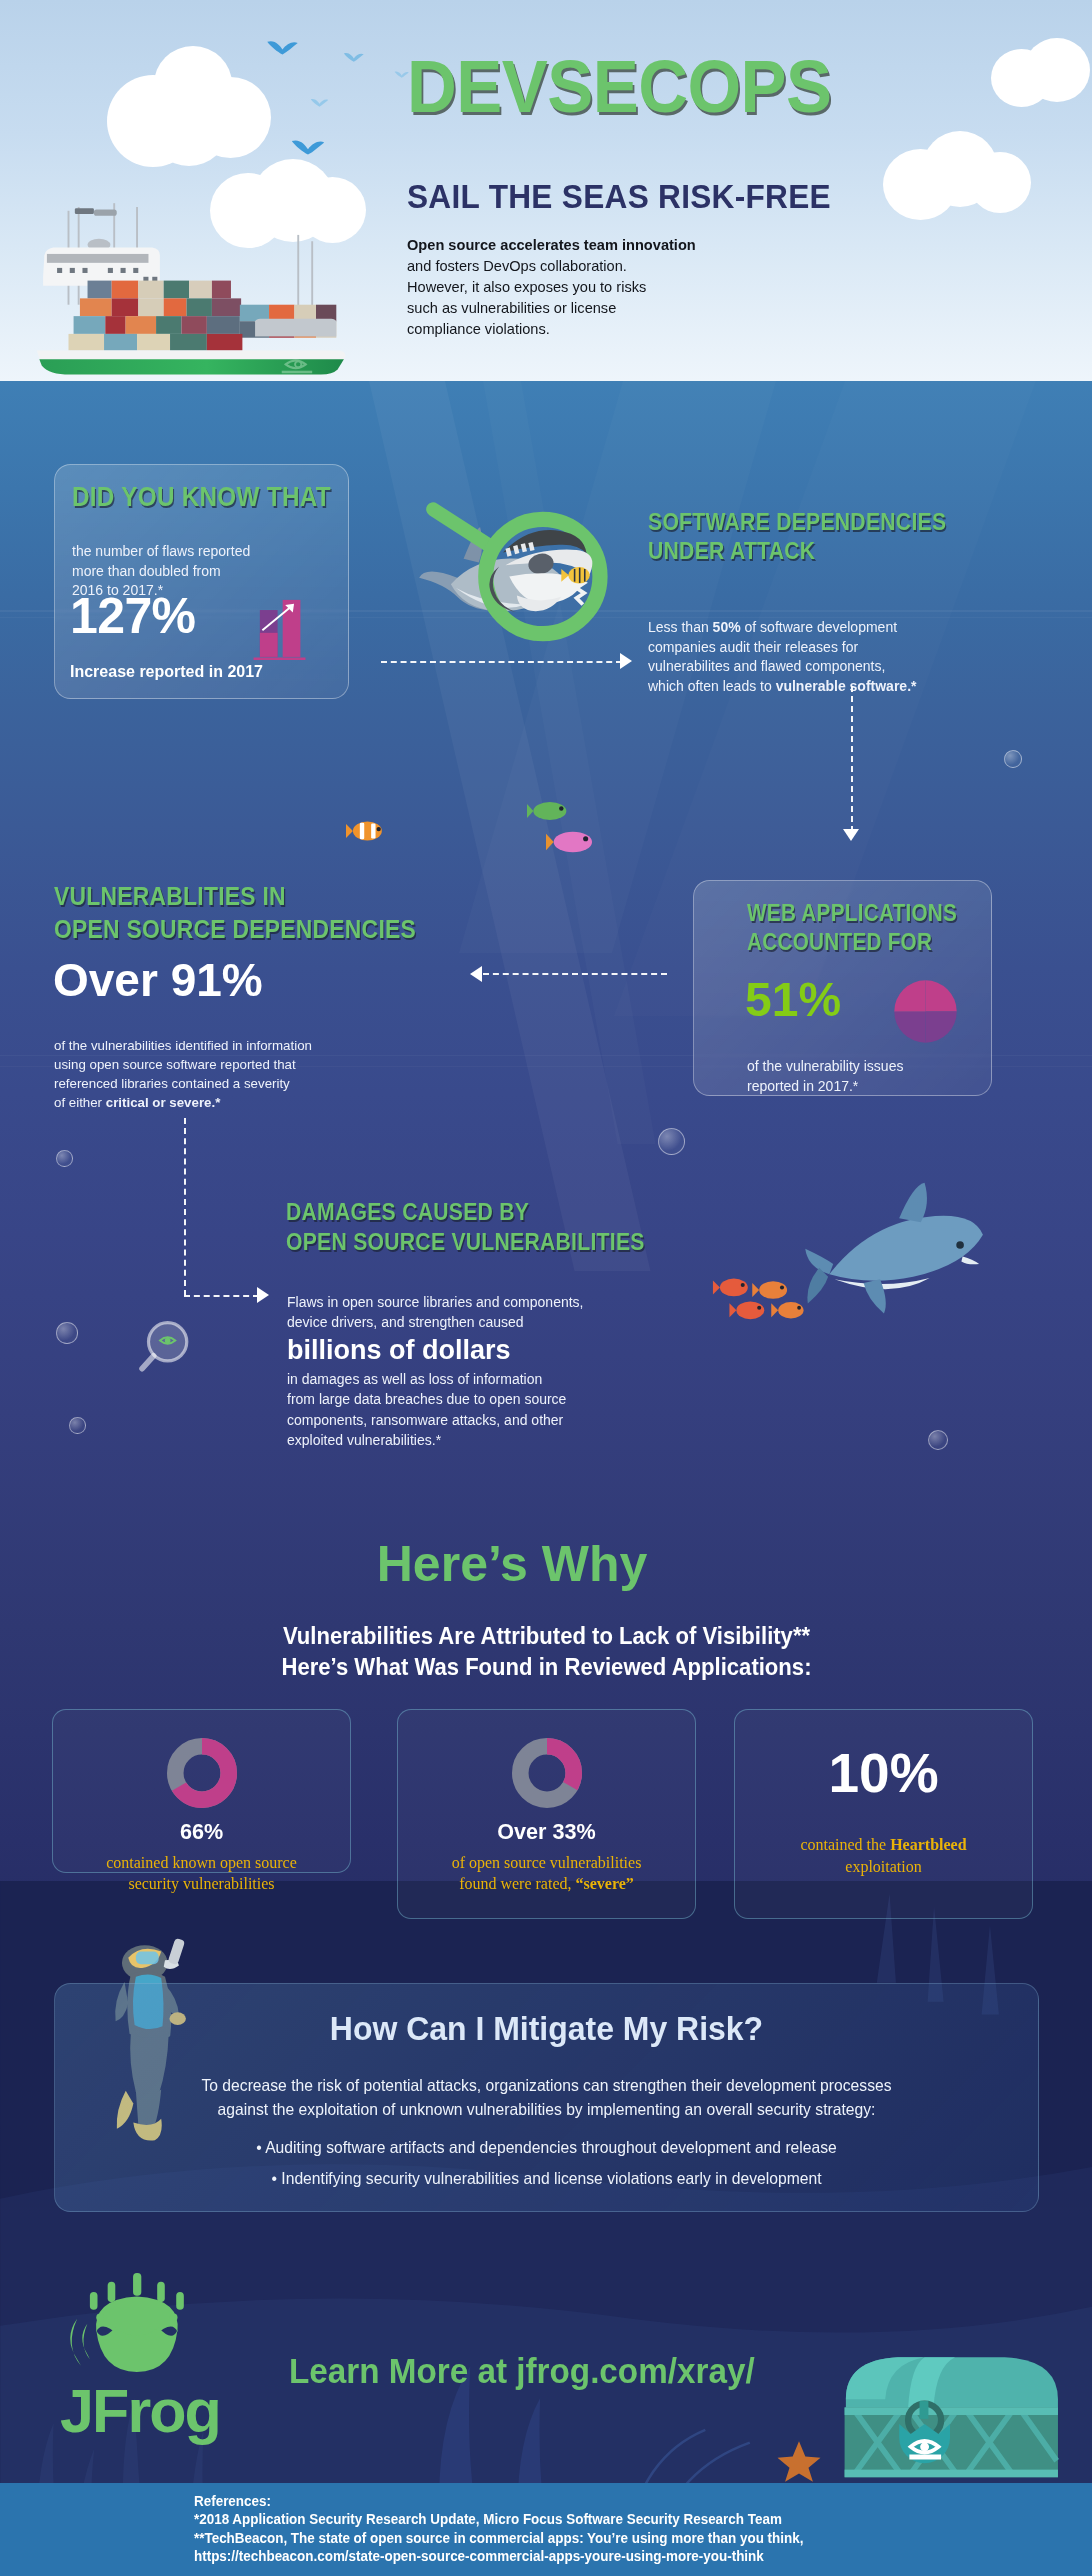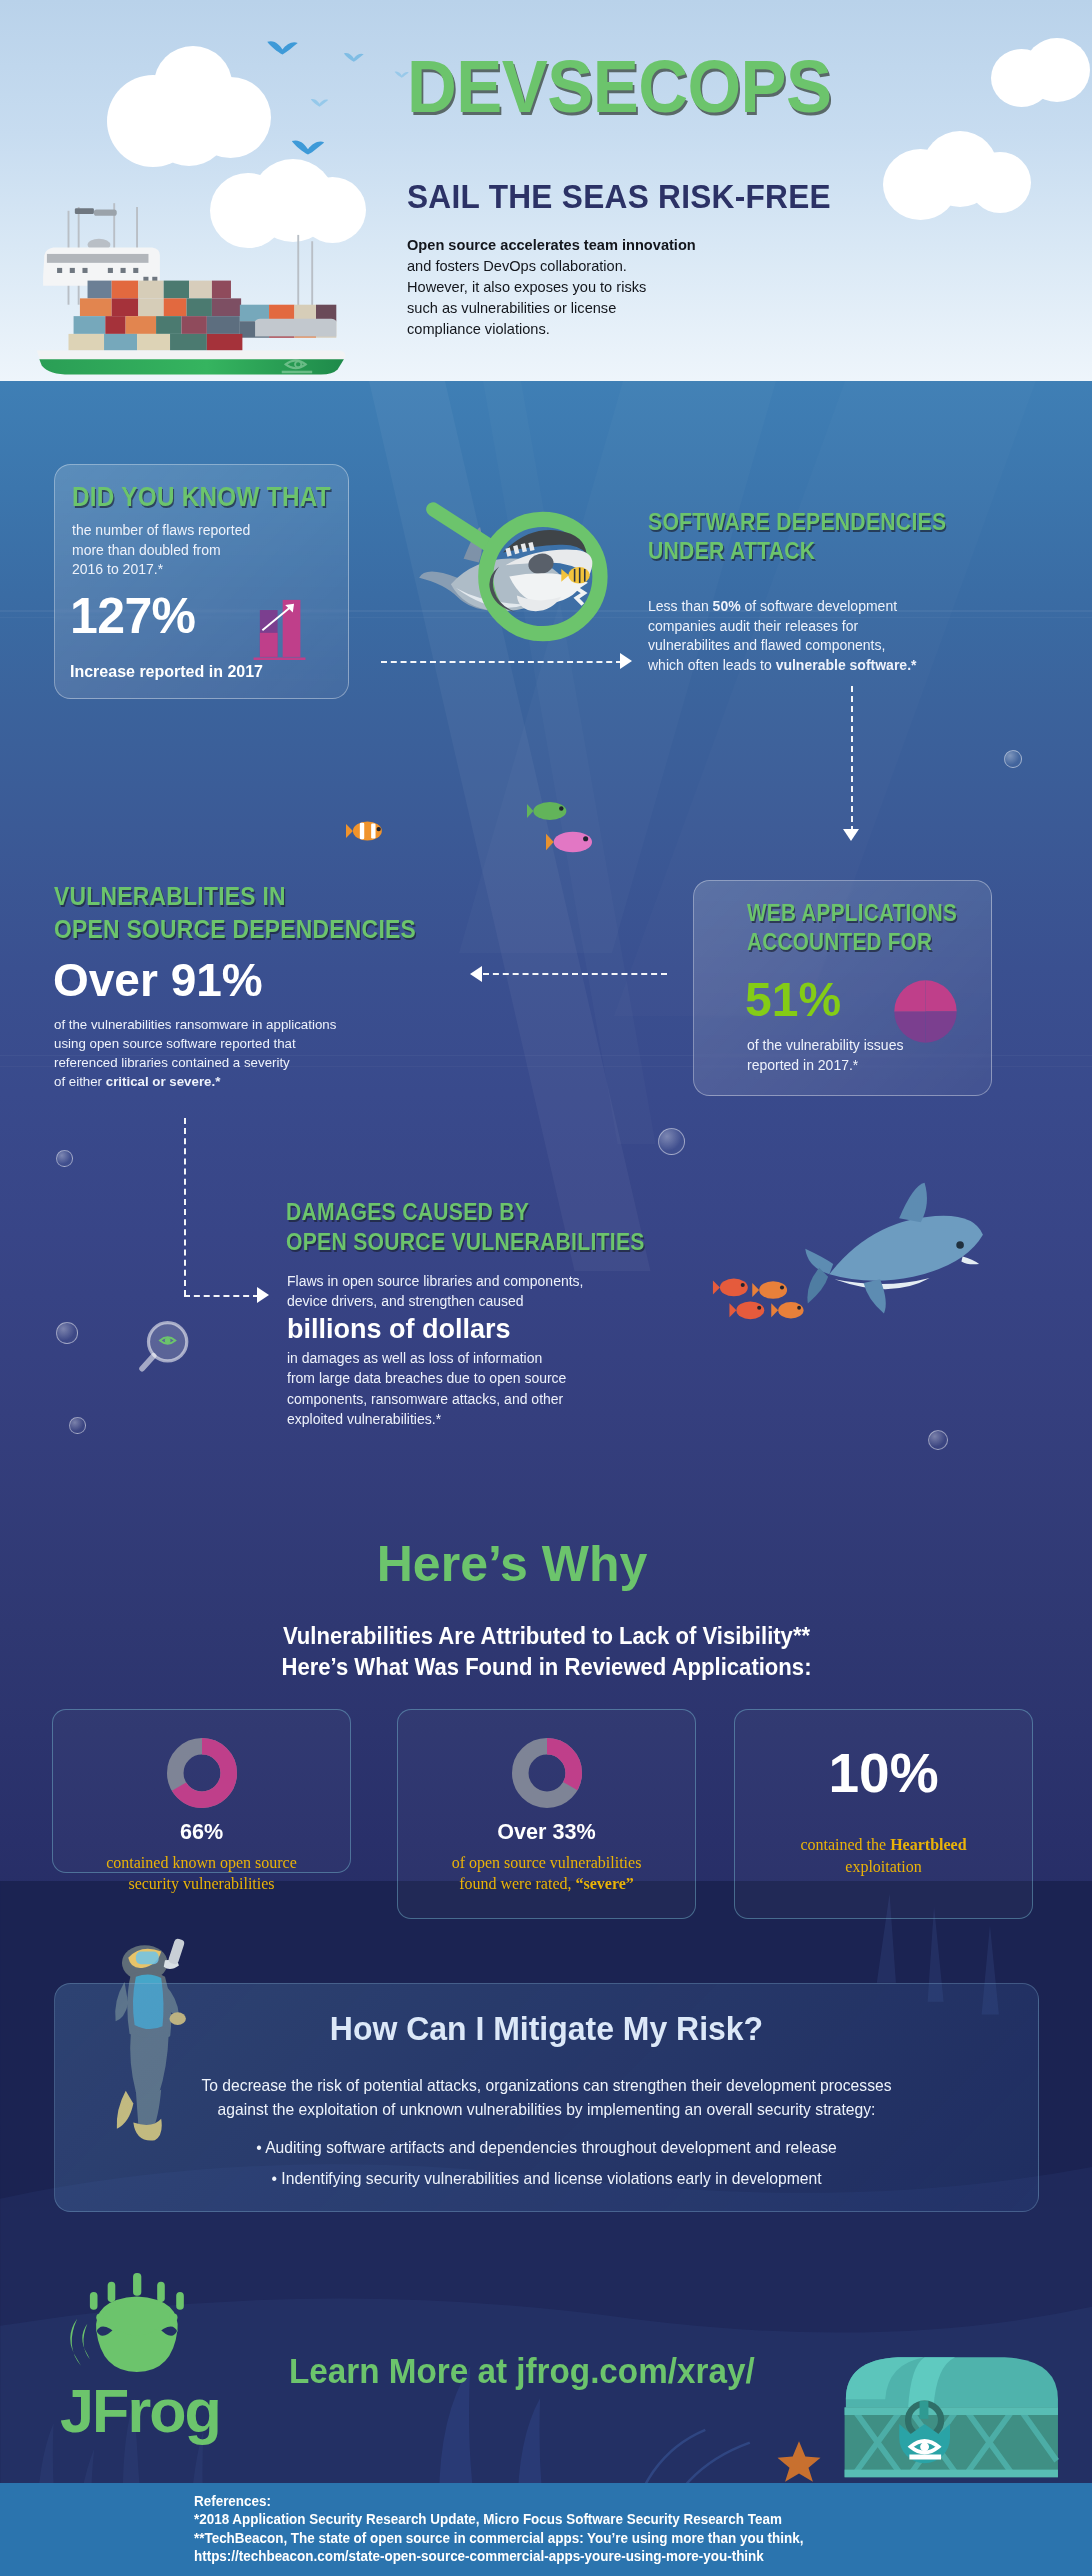--- a/index.html
+++ b/index.html
@@ -90,21 +90,21 @@
   .kicker {
     font-family:"Liberation Sans Narrow","Liberation Sans",sans-serif;
     font-weight:bold;
     color:#6cc46c;
     text-shadow: 1.3px 1.9px 0 rgba(25,32,48,0.65);
     transform: scaleX(0.9);
     transform-origin:left center;
     letter-spacing:0.3px;
     line-height:1.08;
   }
-  .body-txt { color:#eef2fb; font-size:14px; line-height:19.7px; }
+  .body-txt { color:#eef2fb; font-size:14px; line-height:19.7px;margin-top:21px; }
   .big-num {
     color:#fff; font-weight:bold; font-size:46px; line-height:1;
     letter-spacing:-0.6px;
   }
 
   
   .dash-h {
     position:absolute; height:0; border-top:2.5px dashed #ffffff; opacity:0.95;
   }
   .dash-v {
@@ -479,21 +479,21 @@
     <path d="M12 25 l-12 -13 l0 26 Z" fill="#e8922f"></path>
     <circle cx="62" cy="20" r="4" fill="#1f2430"></circle>
   </svg>
 
   <div class="kicker" style="position:absolute;left:54px;top:883px;font-size:25.4px;">
     <div>VULNERABLITIES IN</div>
     <div style="margin-top:5.1px;">OPEN SOURCE DEPENDENCIES</div>
   </div>
   <div style="position:absolute;left:53px;top:953px;font-size:46px;font-weight:bold;color:#fff;">Over 91%</div>
   <div class="body-txt" style="position:absolute;left:54px;top:1015px;width:407px;font-size:13.3px;line-height:19px;">
-    <span>of the vulnerabilities ransomware in applications</span><br>
+    <span>of the vulnerabilities identified in information</span><br>
     <span>using open source software reported that</span><br>
     <span>referenced libraries contained a severity</span><br>
     <span>of either </span><b>critical or severe.*</b>
   </div>
 
   <div class="dash-h" style="left:483px;top:973px;width:184px;"></div>
   <div class="arrow-l" style="left:470px;top:966px;"></div>
 
   <div class="dash-v" style="left:184px;top:1118px;height:178px;"></div>
   <div class="dash-h" style="left:184px;top:1295px;width:75px;"></div>

